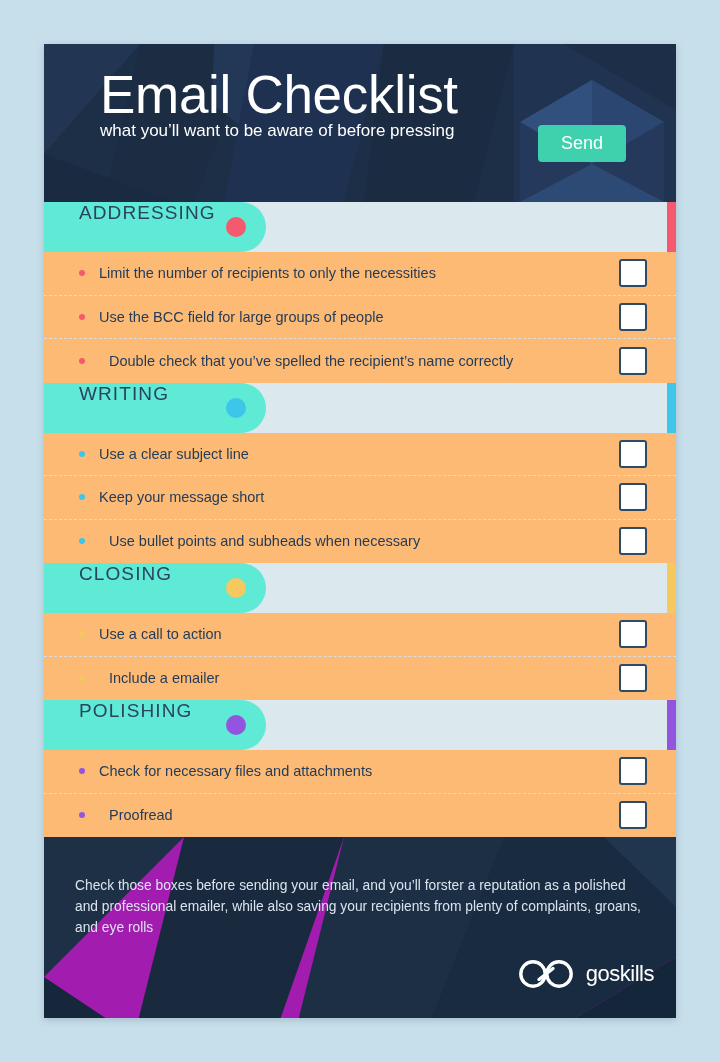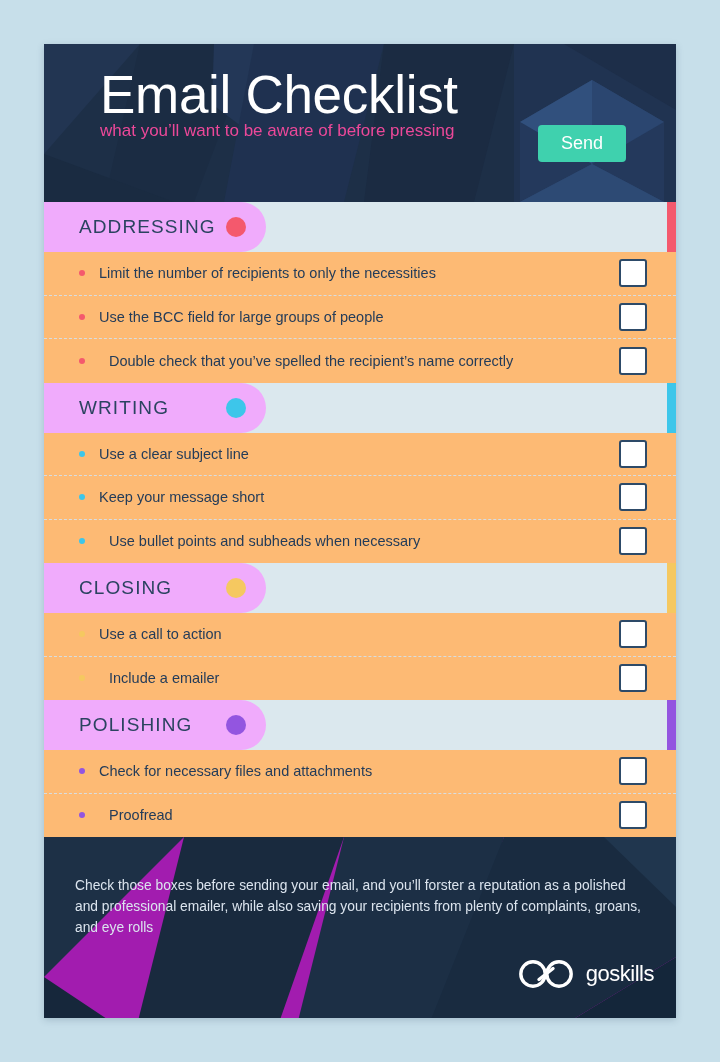--- a/index.html
+++ b/index.html
@@ -41,21 +41,21 @@
     font-weight:400;
     color:#ffffff;
     letter-spacing:-0.3px;
     white-space:nowrap;
   }
   .subtitle {
     margin-top:2px;
     font-size:17px;
     line-height:22px;
     font-weight:400;
-    color:#ec4899;
+    color:#ffffff;
     white-space:nowrap;
   }
 
   
   .envelope { position:absolute; right:-6px; top:36px; width:180px; height:122px; z-index:2; }
   .envelope svg { display:block; width:100%; height:100%; }
 
   .send-button {
     position:absolute;
     left:494px; top:81px;
@@ -75,24 +75,24 @@
   
   .section-head {
     position:relative;
     height:50px;
     background:#dbe8ee;
   }
   .section-tab {
     position:absolute;
     left:0; top:0;
     width:222px; height:50px;
-    background:#f0abfc;
+    background:#5eead4;
     border-radius:0 25px 25px 0;
     display:flex;
-    align-items:center;
+    align-items:flex-start;
   }
   .section-title {
     margin-left:35px;
     font-size:19px;
     letter-spacing:1.1px;
     color:#2b4360;
     font-weight:400;
   }
   .section-dot {
     position:absolute;

